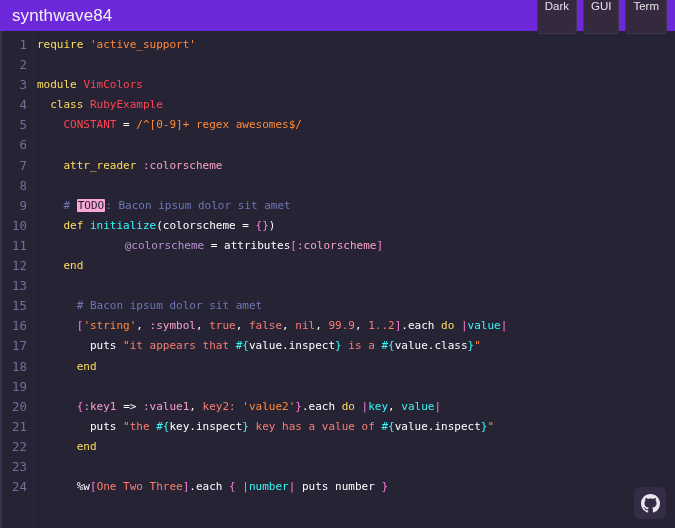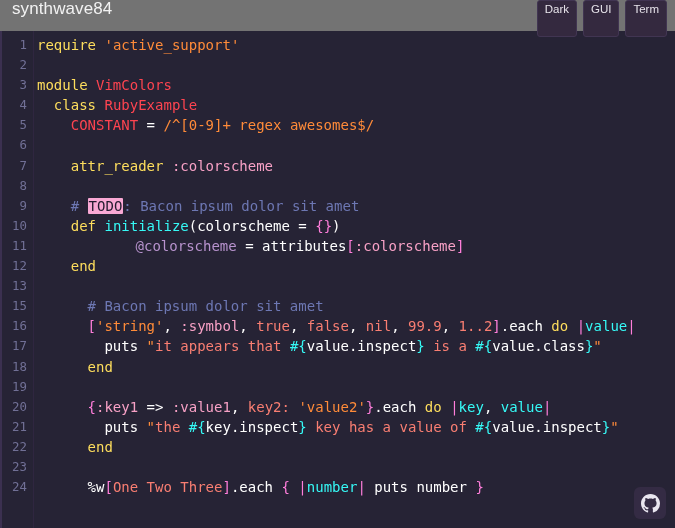--- a/index.html
+++ b/index.html
@@ -18,23 +18,23 @@
     width: 675px;
     height: 528px;
     position: relative;
     background: #262335;
     overflow: hidden;
   }
 
   
   .header {
     height: 31px;
-    background: #737373;
+    background: #6d28d9;
     display: flex;
-    align-items: flex-start;
+    align-items: center;
     padding: 0 8px 0 12px;
     box-sizing: border-box;
     position: relative;
     z-index: 5;
   }
   .header-title {
     color: #f2f2f2;
     font-size: 17px;
     font-family: "Liberation Sans", sans-serif;
     letter-spacing: 0.1px;
@@ -102,21 +102,21 @@
     color: #717096;
     font-family: "DejaVu Sans Mono", monospace;
     font-size: 12.4px;
     padding-right: 0px;
     user-select: none;
   }
   .code {
     flex: 1 1 auto;
     padding-left: 10px;
     font-family: "DejaVu Sans Mono", monospace;
-    font-size: 14px;
+    font-size: 11px;
     color: #ffffff;
     white-space: pre;
     overflow: hidden;
   }
 
   
   .t-kw       { color: #fede5d; }           
   .t-const    { color: #fe4450; }           
   .t-str      { color: #ff8b39; }           
   .t-str2     { color: #f97e72; }           

